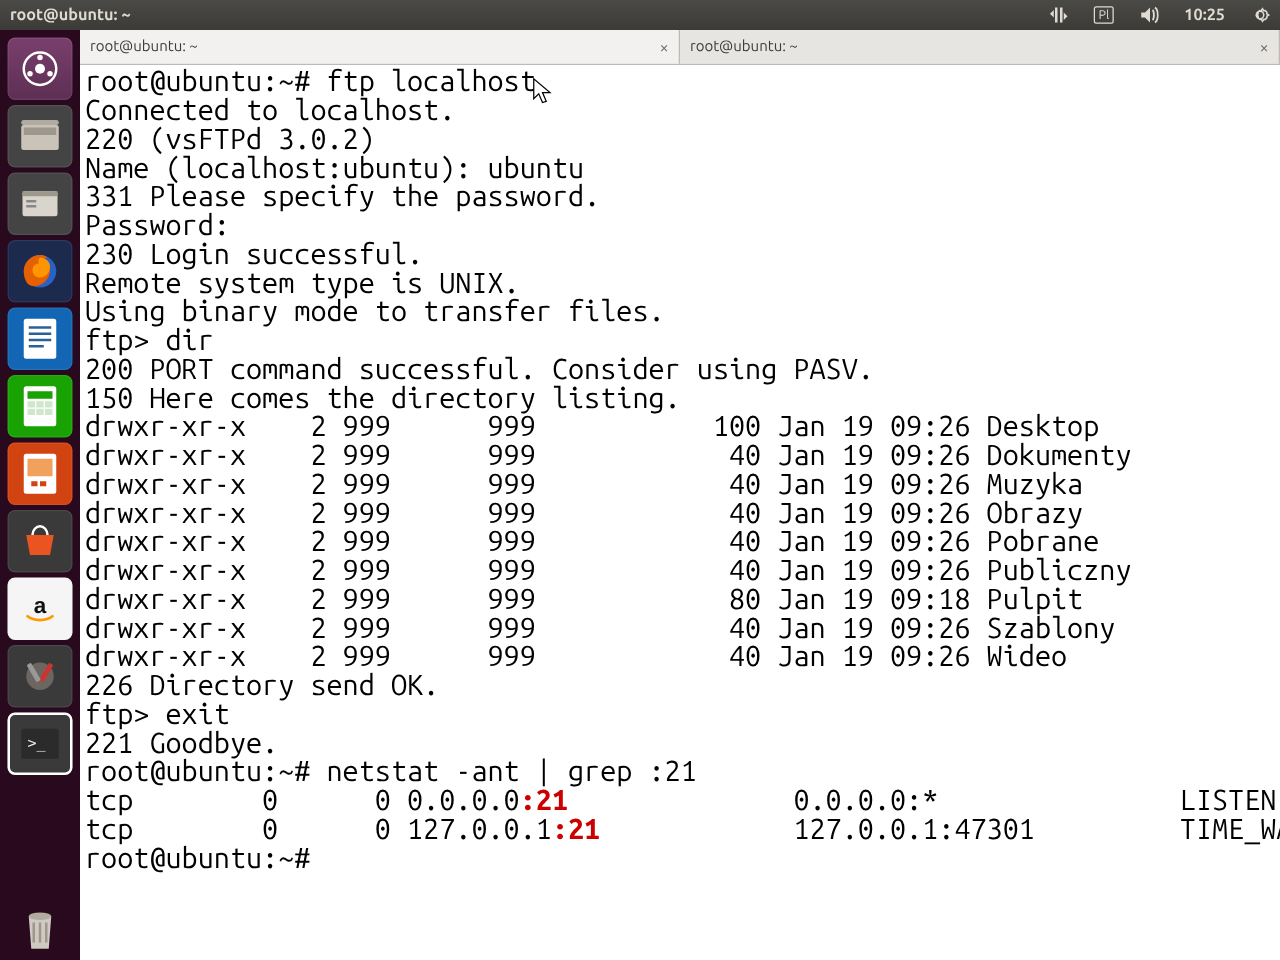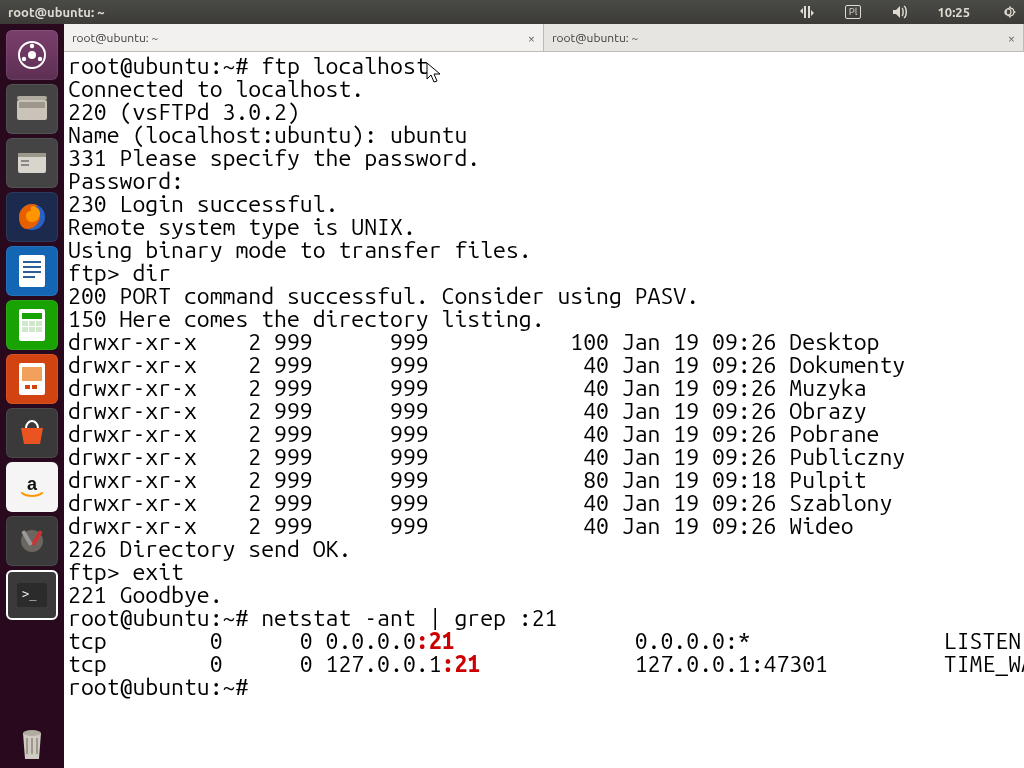--- a/index.html
+++ b/index.html
@@ -14,21 +14,21 @@
   height: 24px;
   background: linear-gradient(to bottom, #4a4a46, #3c3b37);
   color: #dfdbd2;
   display: flex;
   align-items: center;
   padding: 0 8px;
   font-size: 13px;
   font-weight: bold;
 }
 .menubar .title { flex: 1; }
-.menubar .indicators { display: flex; align-items: center; gap: 30px; }
+.menubar .indicators { display: flex; align-items: center; gap: 20px; }
 .menubar .indicator { display: flex; align-items: center; }
 .menubar svg { fill: #dfdbd2; }
 .menubar .kbd-ind {
   border: 1px solid #dfdbd2;
   border-radius: 2px;
   padding: 0 3px;
   font-size: 10px;
   line-height: 12px;
   font-weight: normal;
 }

